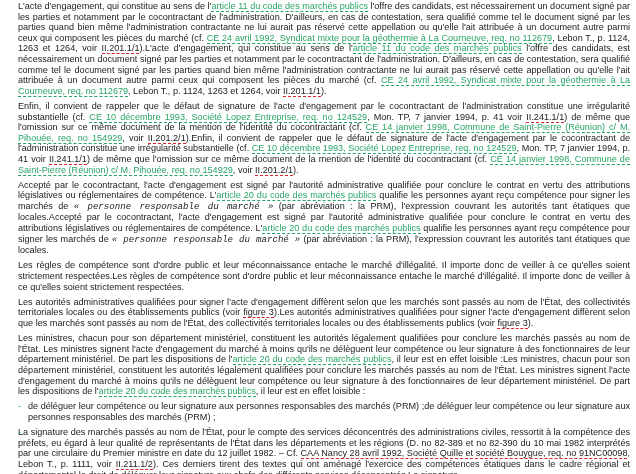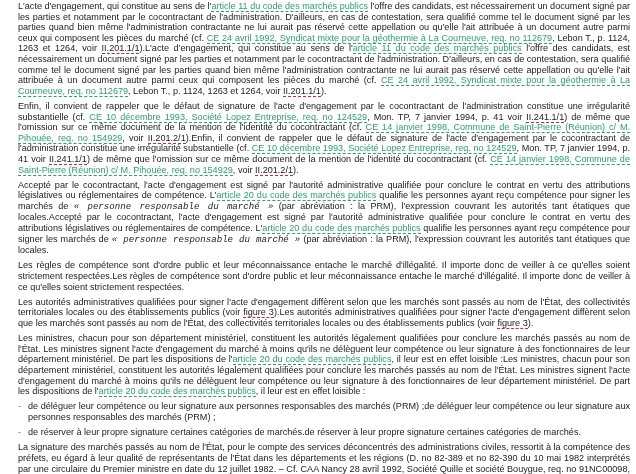--- a/index.html
+++ b/index.html
@@ -41,17 +41,17 @@
 <div class="page">
   <div id="body-flow">
       <p><span>L'acte d'engagement, qui constitue au sens de l'</span><span class="lnk">article 11 du code des marchés publics</span><span> l'offre des candidats, est nécessairement un document signé par les parties et notamment par le cocontractant de l'administration. D'ailleurs, en cas de contestation, sera qualifié comme tel le document signé par les parties quand bien même l'administration contractante ne lui aurait pas réservé cette appellation ou qu'elle l'ait attribuée à un document autre parmi ceux qui composent les pièces du marché (cf. </span><span class="lnk">CE 24 avril 1992, Syndicat mixte pour la géothermie à La Courneuve, req. no 112679</span><span>, Lebon T., p. 1124, 1263 et 1264, voir </span><span class="ref">II.201.1/1</span><span>).L'acte d'engagement, qui constitue au sens de l'</span><span class="lnk">article 11 du code des marchés publics</span><span> l'offre des candidats, est nécessairement un document signé par les parties et notamment par le cocontractant de l'administration. D'ailleurs, en cas de contestation, sera qualifié comme tel le document signé par les parties quand bien même l'administration contractante ne lui aurait pas réservé cette appellation ou qu'elle l'ait attribuée à un document autre parmi ceux qui composent les pièces du marché (cf. </span><span class="lnk">CE 24 avril 1992, Syndicat mixte pour la géothermie à La Courneuve, req. no 112679</span><span>, Lebon T., p. 1124, 1263 et 1264, voir </span><span class="ref">II.201.1/1</span><span>).</span></p>
       <p><span>Enfin, il convient de rappeler que le défaut de signature de l'acte d'engagement par le cocontractant de l'administration constitue une irrégularité substantielle (cf. </span><span class="lnk">CE 10 décembre 1993, Société Lopez Entreprise, req. no 124529</span><span>, Mon. TP, 7 janvier 1994, p. 41 voir </span><span class="ref">II.241.1/1</span><span>) de même que l'omission sur ce même document de la mention de l'identité du cocontractant (cf. </span><span class="lnk">CE 14 janvier 1998, Commune de Saint-Pierre (Réunion) c/ M. Pihouée, req. no 154929</span><span>, voir </span><span class="ref">II.201.2/1</span><span>).Enfin, il convient de rappeler que le défaut de signature de l'acte d'engagement par le cocontractant de l'administration constitue une irrégularité substantielle (cf. </span><span class="lnk">CE 10 décembre 1993, Société Lopez Entreprise, req. no 124529</span><span>, Mon. TP, 7 janvier 1994, p. 41 voir </span><span class="ref">II.241.1/1</span><span>) de même que l'omission sur ce même document de la mention de l'identité du cocontractant (cf. </span><span class="lnk">CE 14 janvier 1998, Commune de Saint-Pierre (Réunion) c/ M. Pihouée, req. no 154929</span><span>, voir </span><span class="ref">II.201.2/1</span><span>).</span></p>
       <p><span>Accepté par le cocontractant, l'acte d'engagement est signé par l'autorité administrative qualifiée pour conclure le contrat en vertu des attributions législatives ou réglementaires de compétence. L'</span><span class="lnk">article 20 du code des marchés publics</span><span> qualifie les personnes ayant reçu compétence pour signer les marchés de </span><span class="em">« personne responsable du marché »</span><span> (par abréviation : la PRM), l'expression couvrant les autorités tant étatiques que locales.Accepté par le cocontractant, l'acte d'engagement est signé par l'autorité administrative qualifiée pour conclure le contrat en vertu des attributions législatives ou réglementaires de compétence. L'</span><span class="lnk">article 20 du code des marchés publics</span><span> qualifie les personnes ayant reçu compétence pour signer les marchés de </span><span class="em">« personne responsable du marché »</span><span> (par abréviation : la PRM), l'expression couvrant les autorités tant étatiques que locales.</span></p>
       <p><span>Les règles de compétence sont d'ordre public et leur méconnaissance entache le marché d'illégalité. Il importe donc de veiller à ce qu'elles soient strictement respectées.Les règles de compétence sont d'ordre public et leur méconnaissance entache le marché d'illégalité. Il importe donc de veiller à ce qu'elles soient strictement respectées.</span></p>
       <p><span>Les autorités administratives qualifiées pour signer l'acte d'engagement diffèrent selon que les marchés sont passés au nom de l'État, des collectivités territoriales locales ou des établissements publics (voir </span><span class="ref">figure 3</span><span>).Les autorités administratives qualifiées pour signer l'acte d'engagement diffèrent selon que les marchés sont passés au nom de l'État, des collectivités territoriales locales ou des établissements publics (voir </span><span class="ref">figure 3</span><span>).</span></p>
       <p><span>Les ministres, chacun pour son département ministériel, constituent les autorités légalement qualifiées pour conclure les marchés passés au nom de l'État. Les ministres signent l'acte d'engagement du marché à moins qu'ils ne délèguent leur compétence ou leur signature à des fonctionnaires de leur département ministériel. De part les dispositions de l'</span><span class="lnk">article 20 du code des marchés publics</span><span>, il leur est en effet loisible :Les ministres, chacun pour son département ministériel, constituent les autorités légalement qualifiées pour conclure les marchés passés au nom de l'État. Les ministres signent l'acte d'engagement du marché à moins qu'ils ne délèguent leur compétence ou leur signature à des fonctionnaires de leur département ministériel. De part les dispositions de l'</span><span class="lnk">article 20 du code des marchés publics</span><span>, il leur est en effet loisible :</span></p>
       <ul class="dash">
         <li><span class="bullet">-</span><span>de déléguer leur compétence ou leur signature aux personnes responsables des marchés (PRM) ;de déléguer leur compétence ou leur signature aux personnes responsables des marchés (PRM) ;</span></li>
-        <li><span class="bullet">-</span><span>de réserver à leur propre signature certaines catégories de marchés.de réserver à leur propre signature certaines catégories de marchés.</span></li>
+        <li><span class="bullet">-</span></li>
       </ul>
       <p><span>La signature des marchés passés au nom de l'État, pour le compte des services déconcentrés des administrations civiles, ressortit à la compétence des préfets, eu égard à leur qualité de représentants de l'État dans les départements et les régions (D. no 82-389 et no 82-390 du 10 mai 1982 interprétés par une circulaire du Premier ministre en date du 12 juillet 1982. – Cf. </span><span class="ref">CAA Nancy 28 avril 1992, Société Quille et société Bouygue, req. no 91NC00098</span><span>, Lebon T., p. 1111, voir </span><span class="ref">II.211.1/2</span><span>). Ces derniers tirent des textes qui ont aménagé l'exercice des compétences étatiques dans le cadre régional et départemental le droit de déléguer leur signature aux chefs des différents services déconcentrés.La signature</span></p>
     </div>
 </div>
 
 </body></html>

